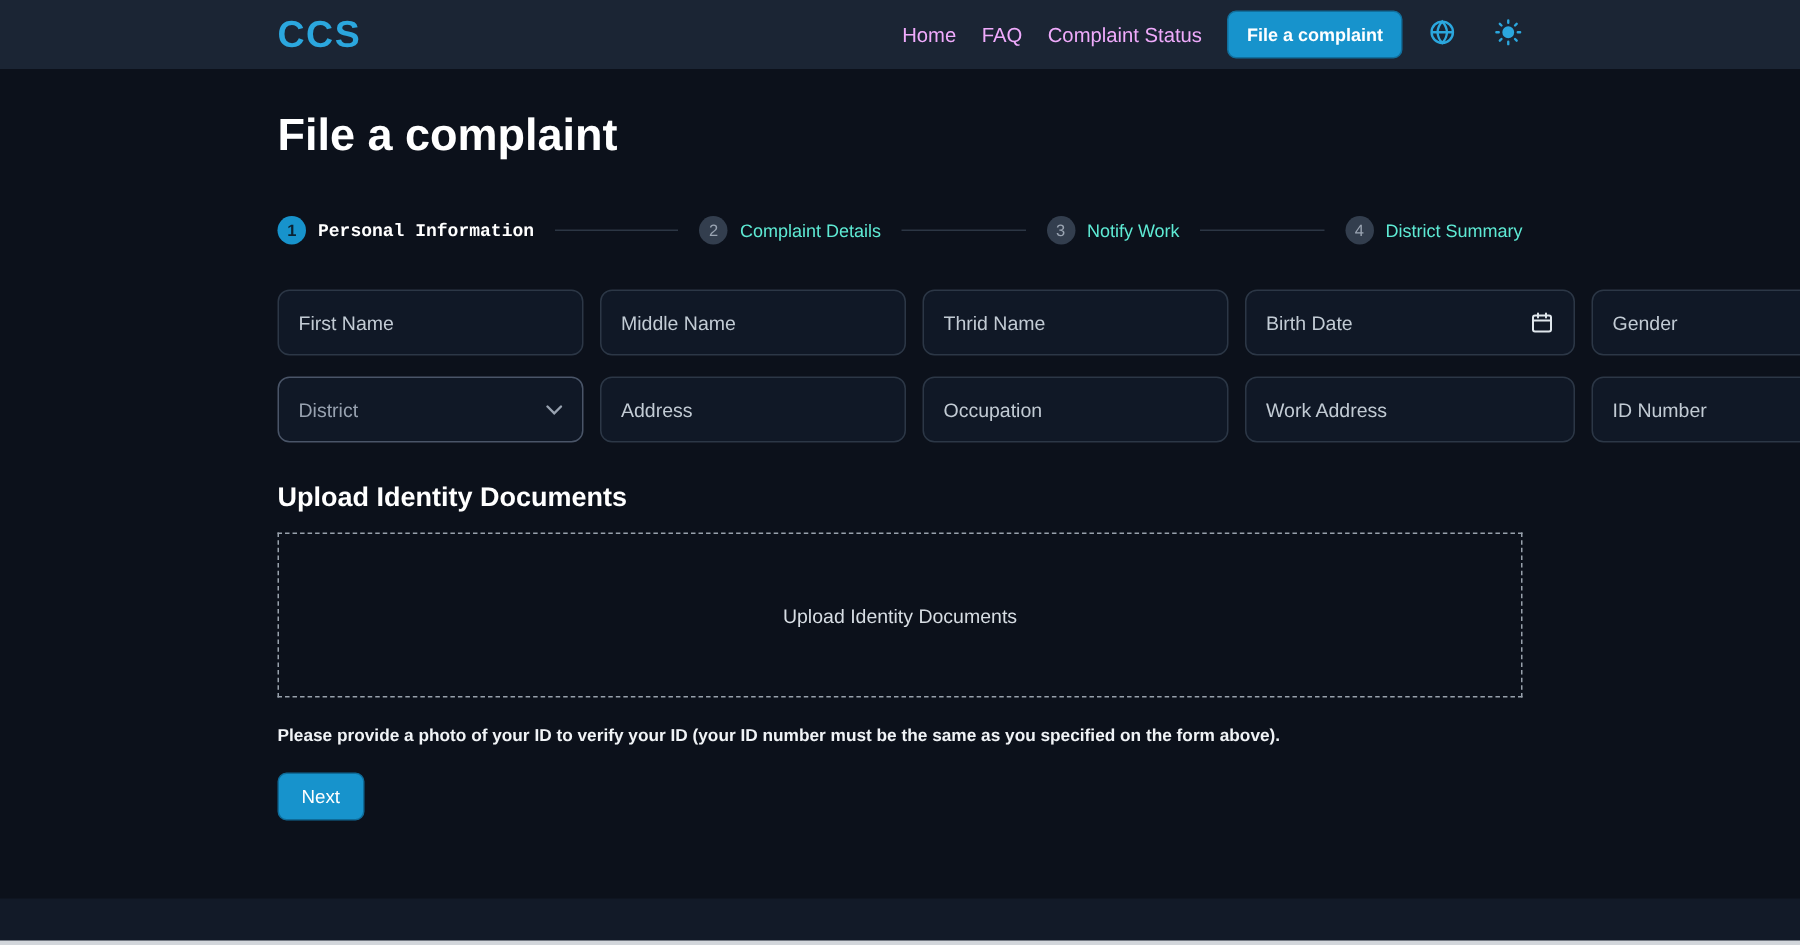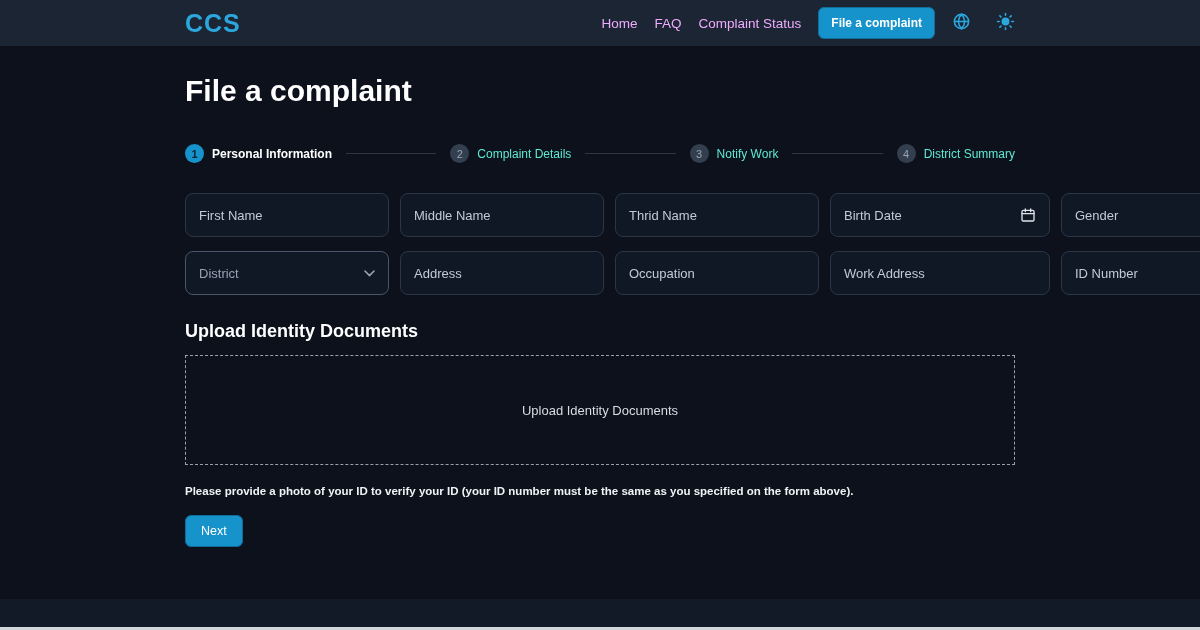--- a/index.html
+++ b/index.html
@@ -104,20 +104,21 @@
     color: #5eead4;
   }
   .step.active .step-circle {
     background: #1793cc;
     color: #0b2434;
     font-weight: 700;
   }
   .step.active .step-label {
     color: #ffffff;
     font-weight: 700;
+    font-family: Liberation Mono, monospace;
   }
   .step-line {
     flex: 1;
     height: 1px;
     background: #2c3644;
     margin: 0 14px;
   }
 
   
   .form-grid {

